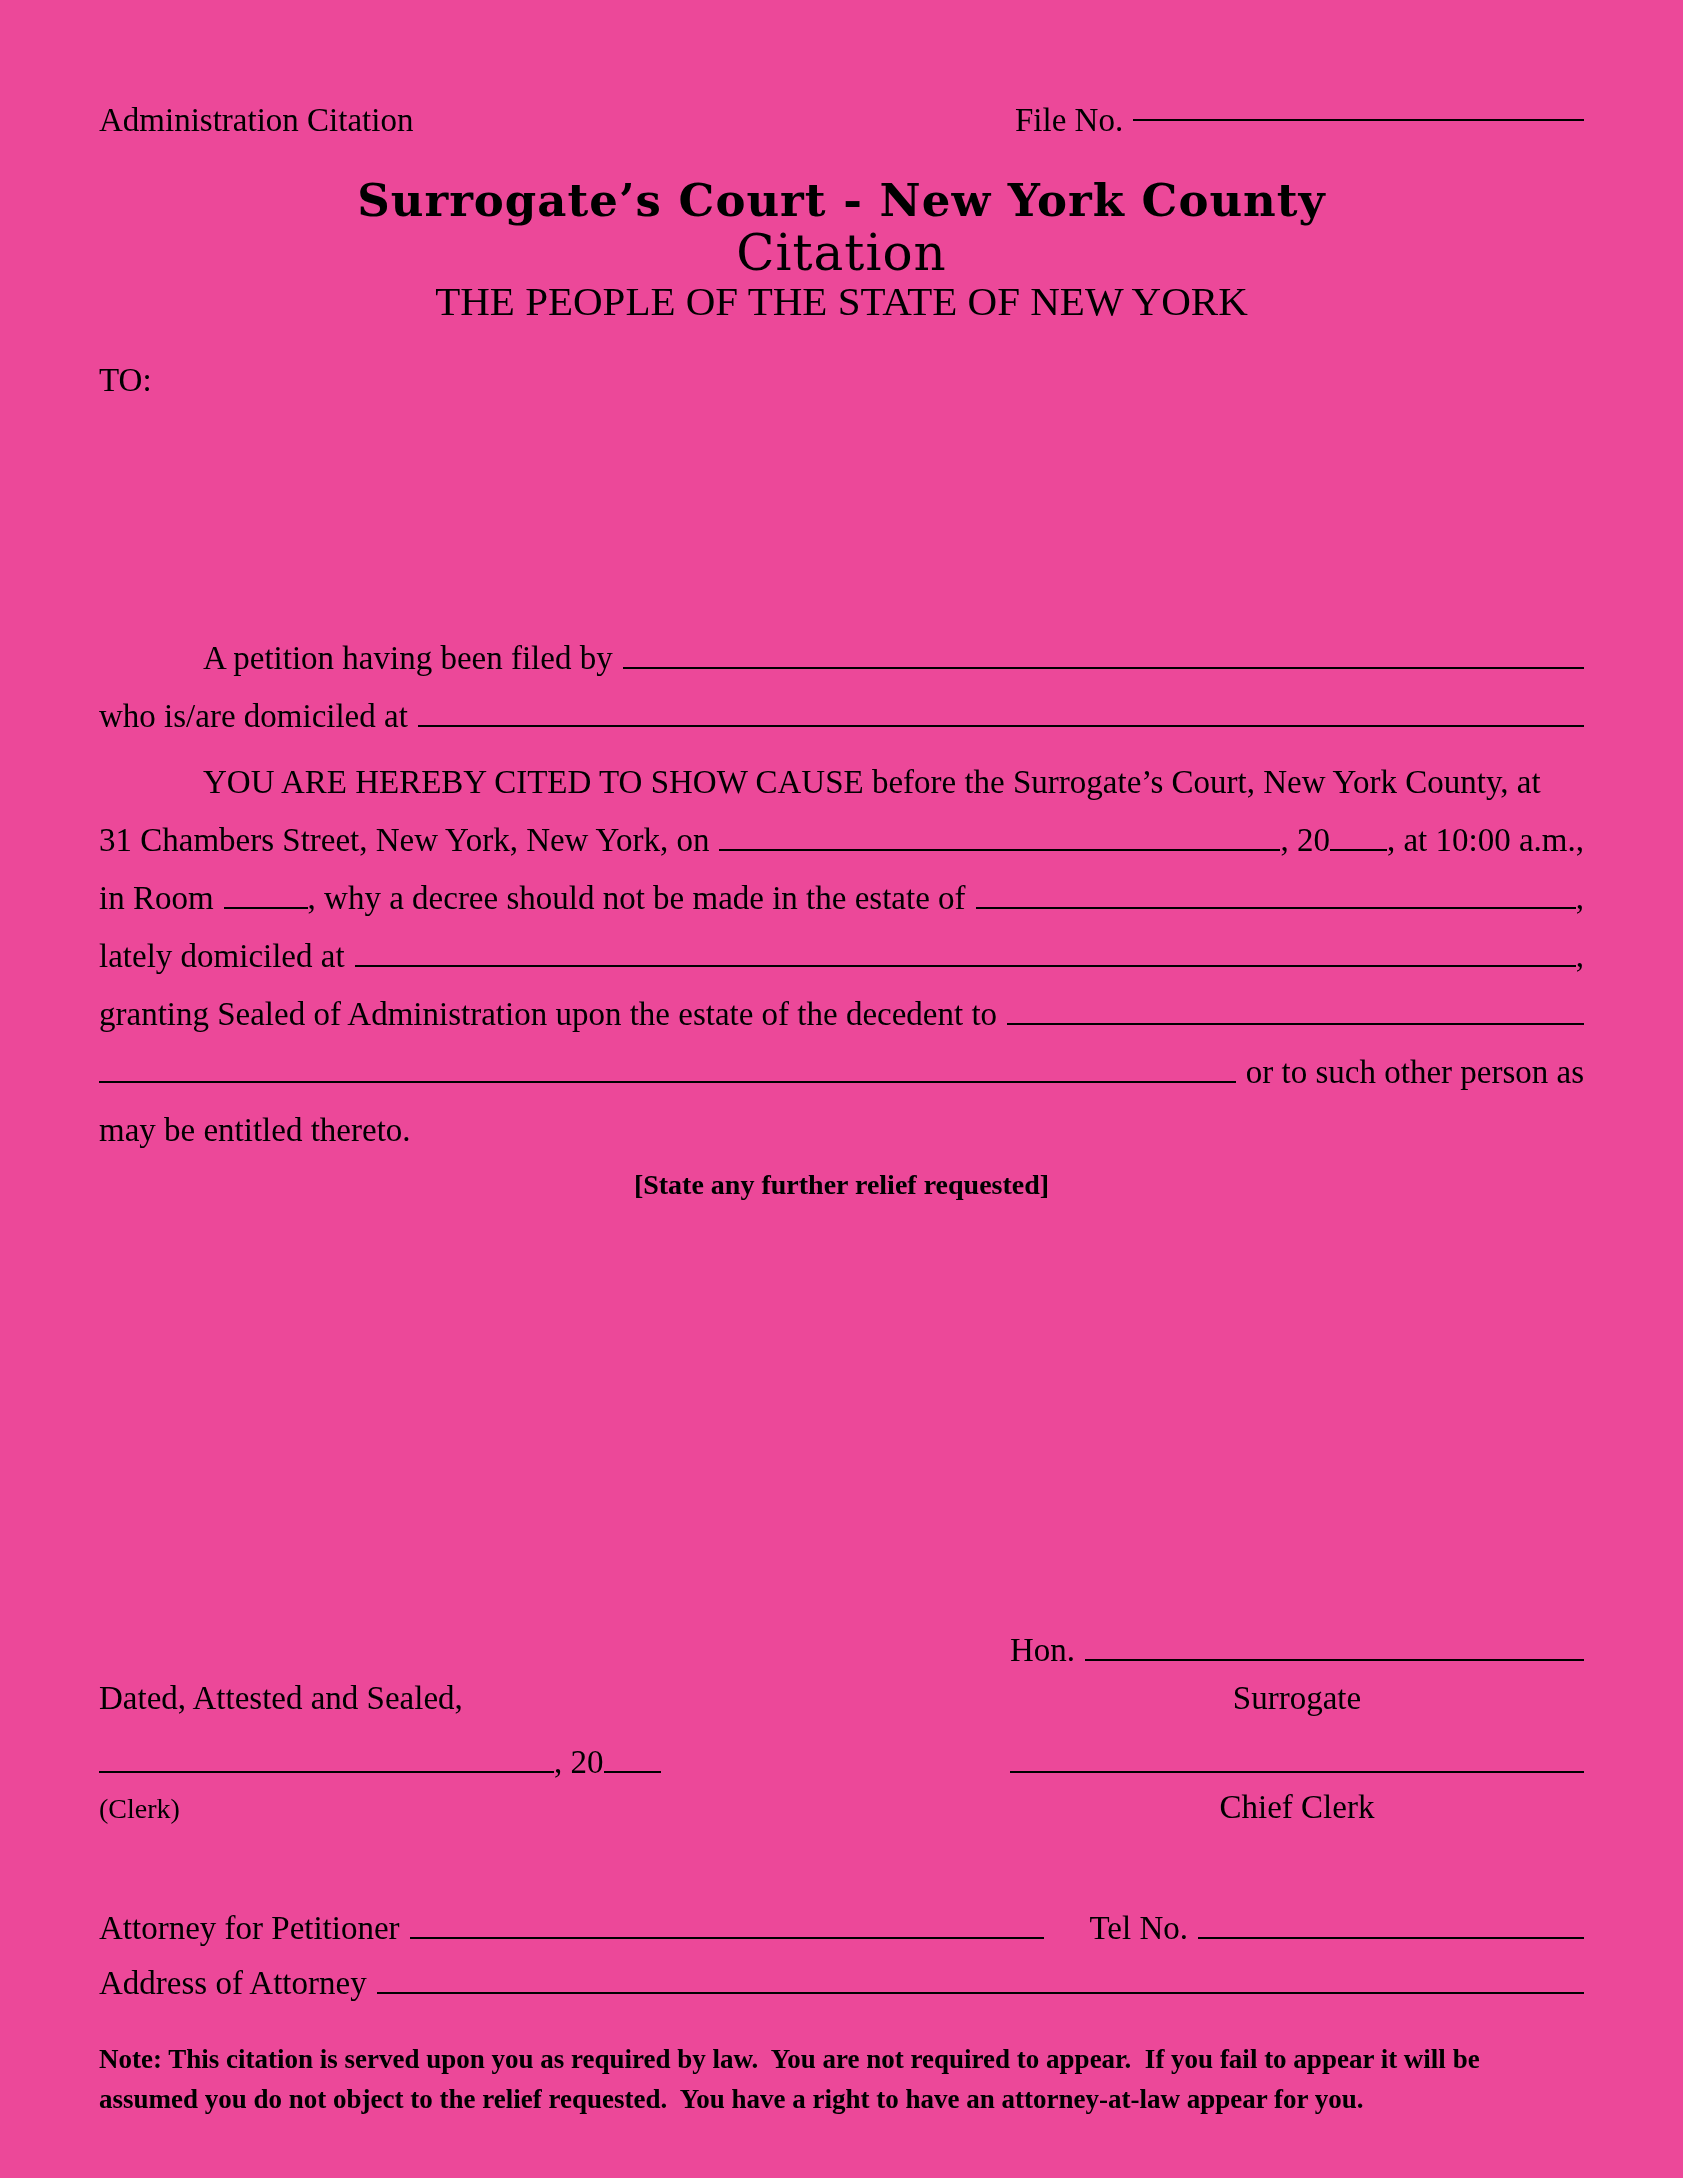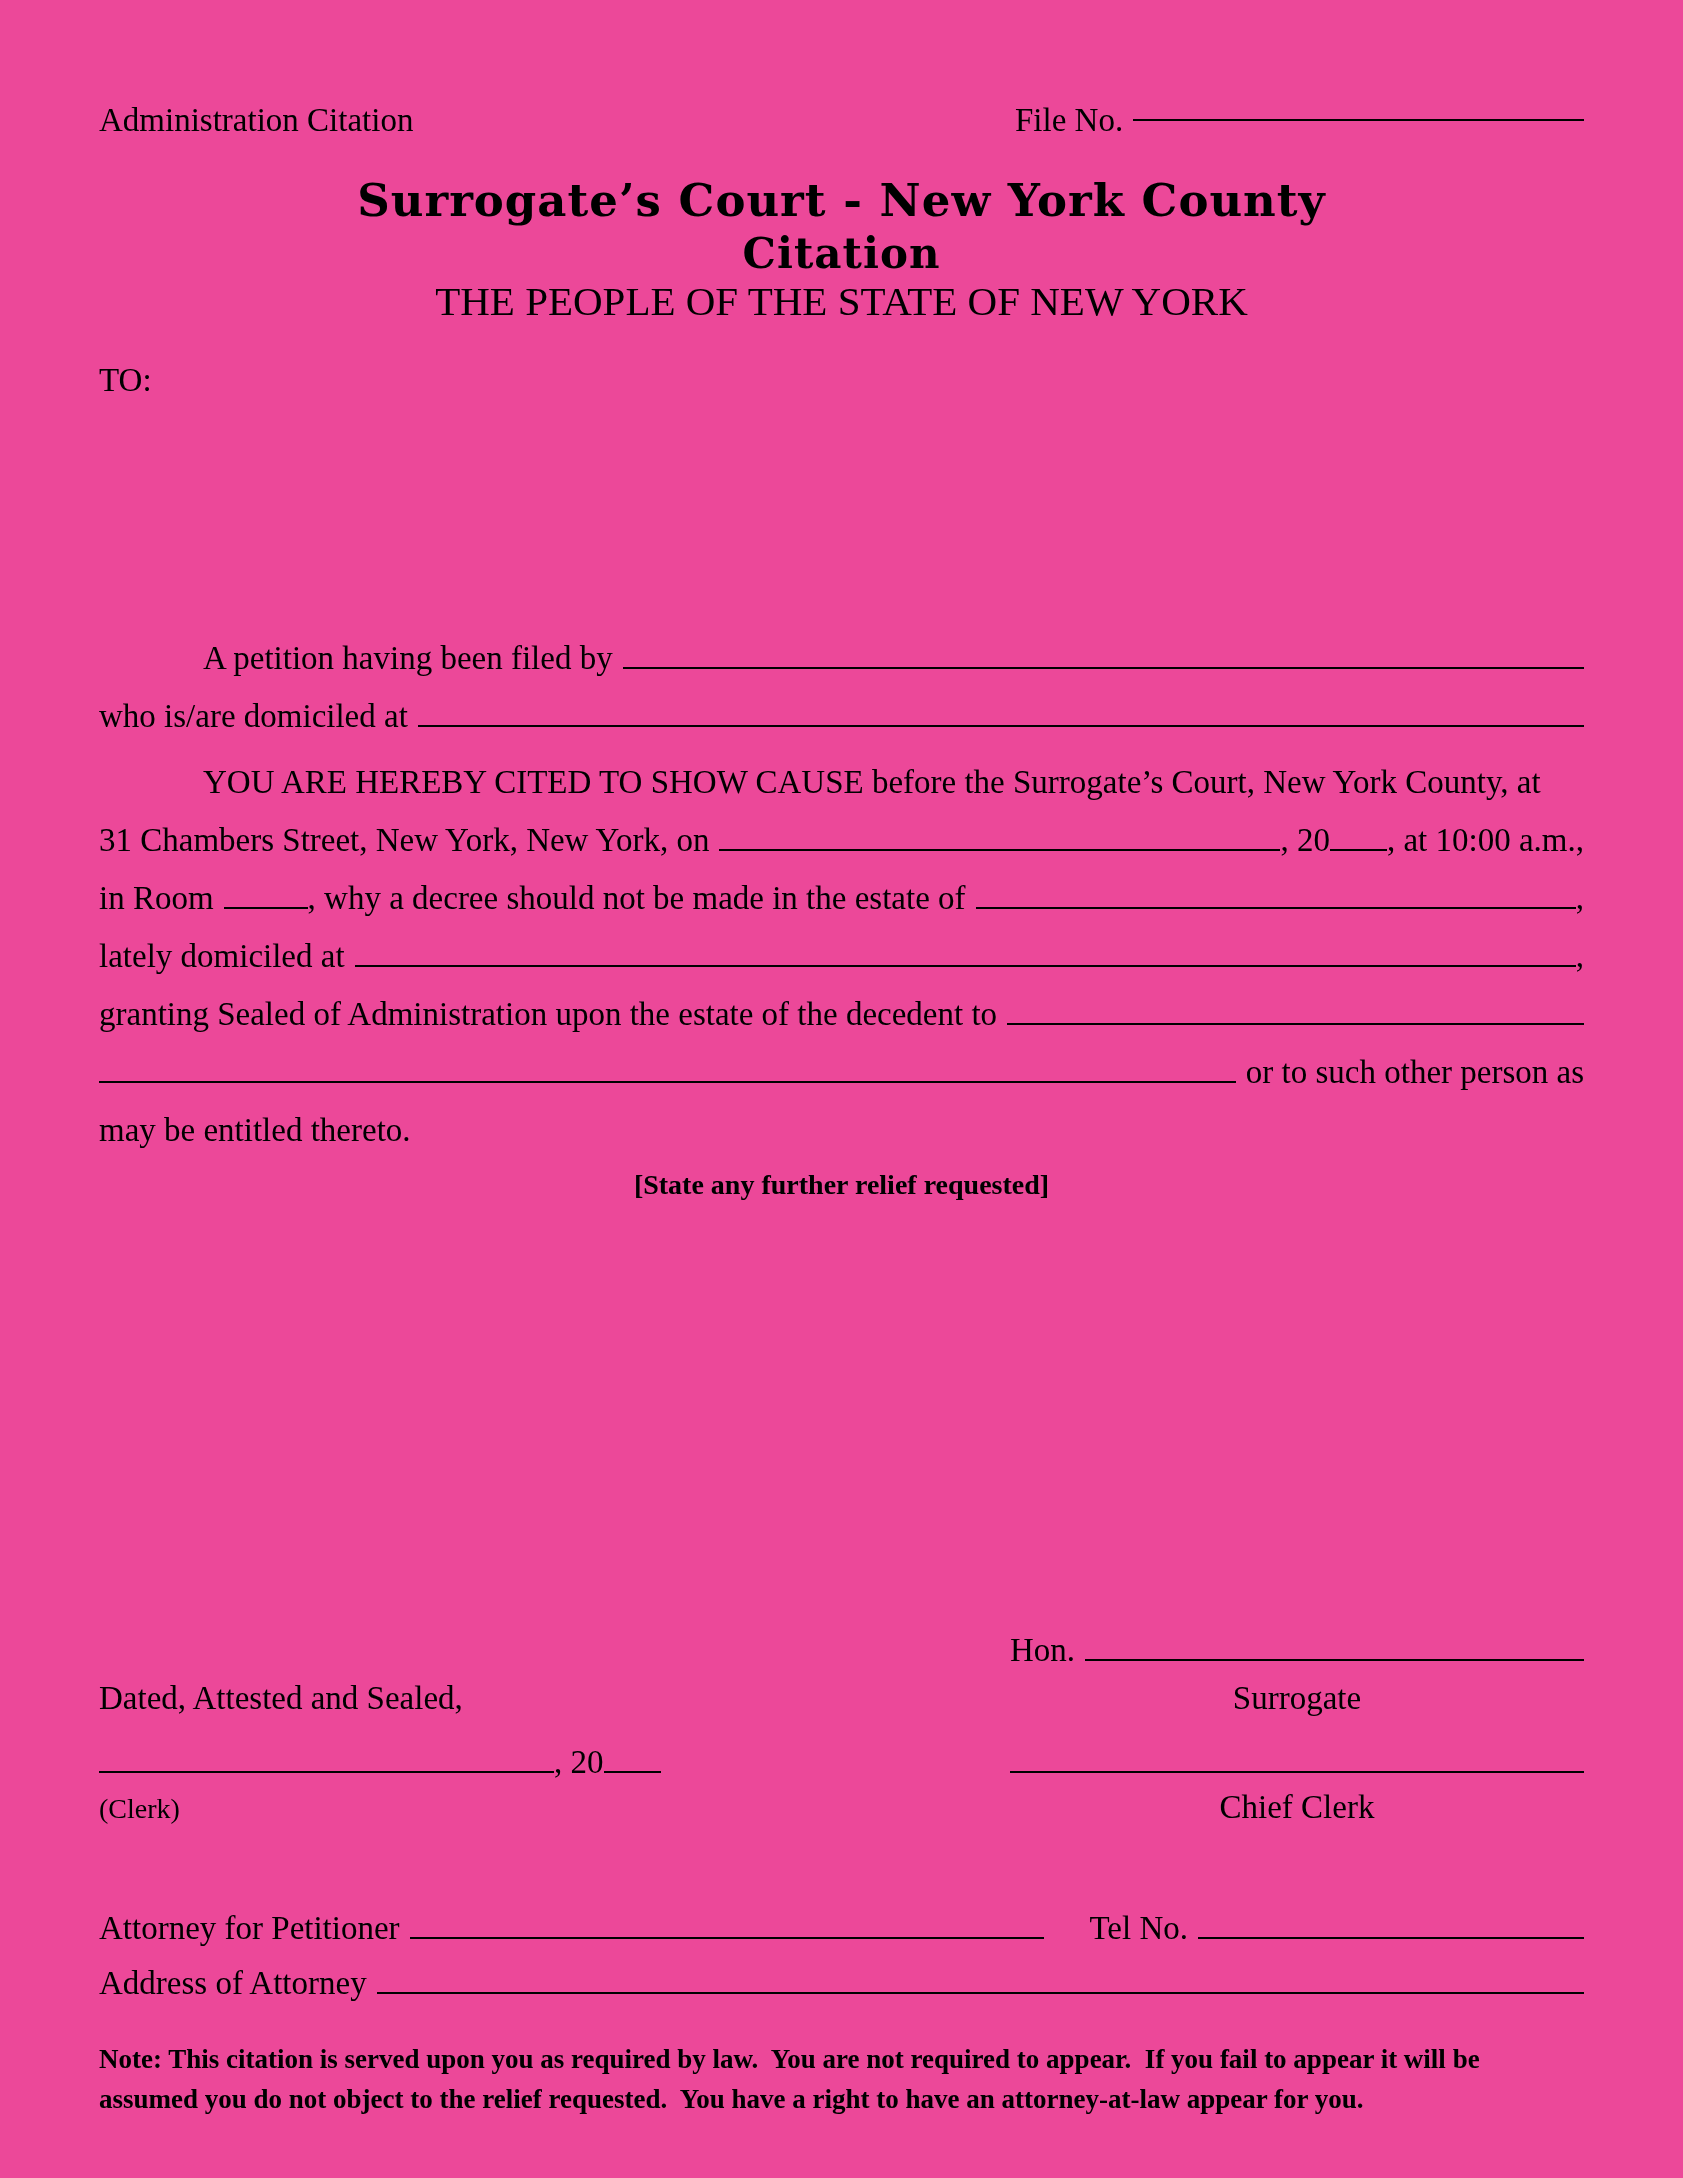--- a/index.html
+++ b/index.html
@@ -23,21 +23,21 @@
   .w85 { width: 84px; flex: 0 0 84px; }
   .w390 { width: 386px; flex: 0 0 386px; }
   .w460 { width: 455px; flex: 0 0 455px; }
   .mr10 { margin-right: 10px; }
   .ml10 { margin-left: 10px; }
   .ml45 { margin-left: 45px; margin-right: 10px; }
   .top-row { display: flex; justify-content: space-between; align-items: baseline; line-height: 42px; }
   .file-group { display: flex; align-items: center; width: 569px; }
   .title-block { margin-top: 32px; text-align: center; }
   .court-title { font-family: "DejaVu Serif", serif; font-weight: 700; font-size: 45px; line-height: 55px; letter-spacing: 1px; }
-  .citation-title { font-family: "DejaVu Serif", serif; font-weight: 700; font-size: 42px; line-height: 51px; letter-spacing: 1px; }
+  .citation-title { font-family: "DejaVu Serif", serif; font-weight: 400; font-size: 50px; line-height: 51px; letter-spacing: 1px; }
   .people { font-size: 41px; line-height: 44px; }
   .to-row { margin-top: 36px; line-height: 42px; }
   .recipient-area { height: 228px; }
   .indent { padding-left: 104px; }
   .mt8 { margin-top: 8px; }
   .relief { margin-top: 6px; text-align: center; font-weight: 700; font-size: 28px; line-height: 40px; }
   .sig-block { margin-top: 421px; }
   .sig-row { display: flex; align-items: baseline; }
   .rowh { line-height: 48px; }
   .sig-left { flex: 1 1 auto; display: flex; align-items: baseline; }

